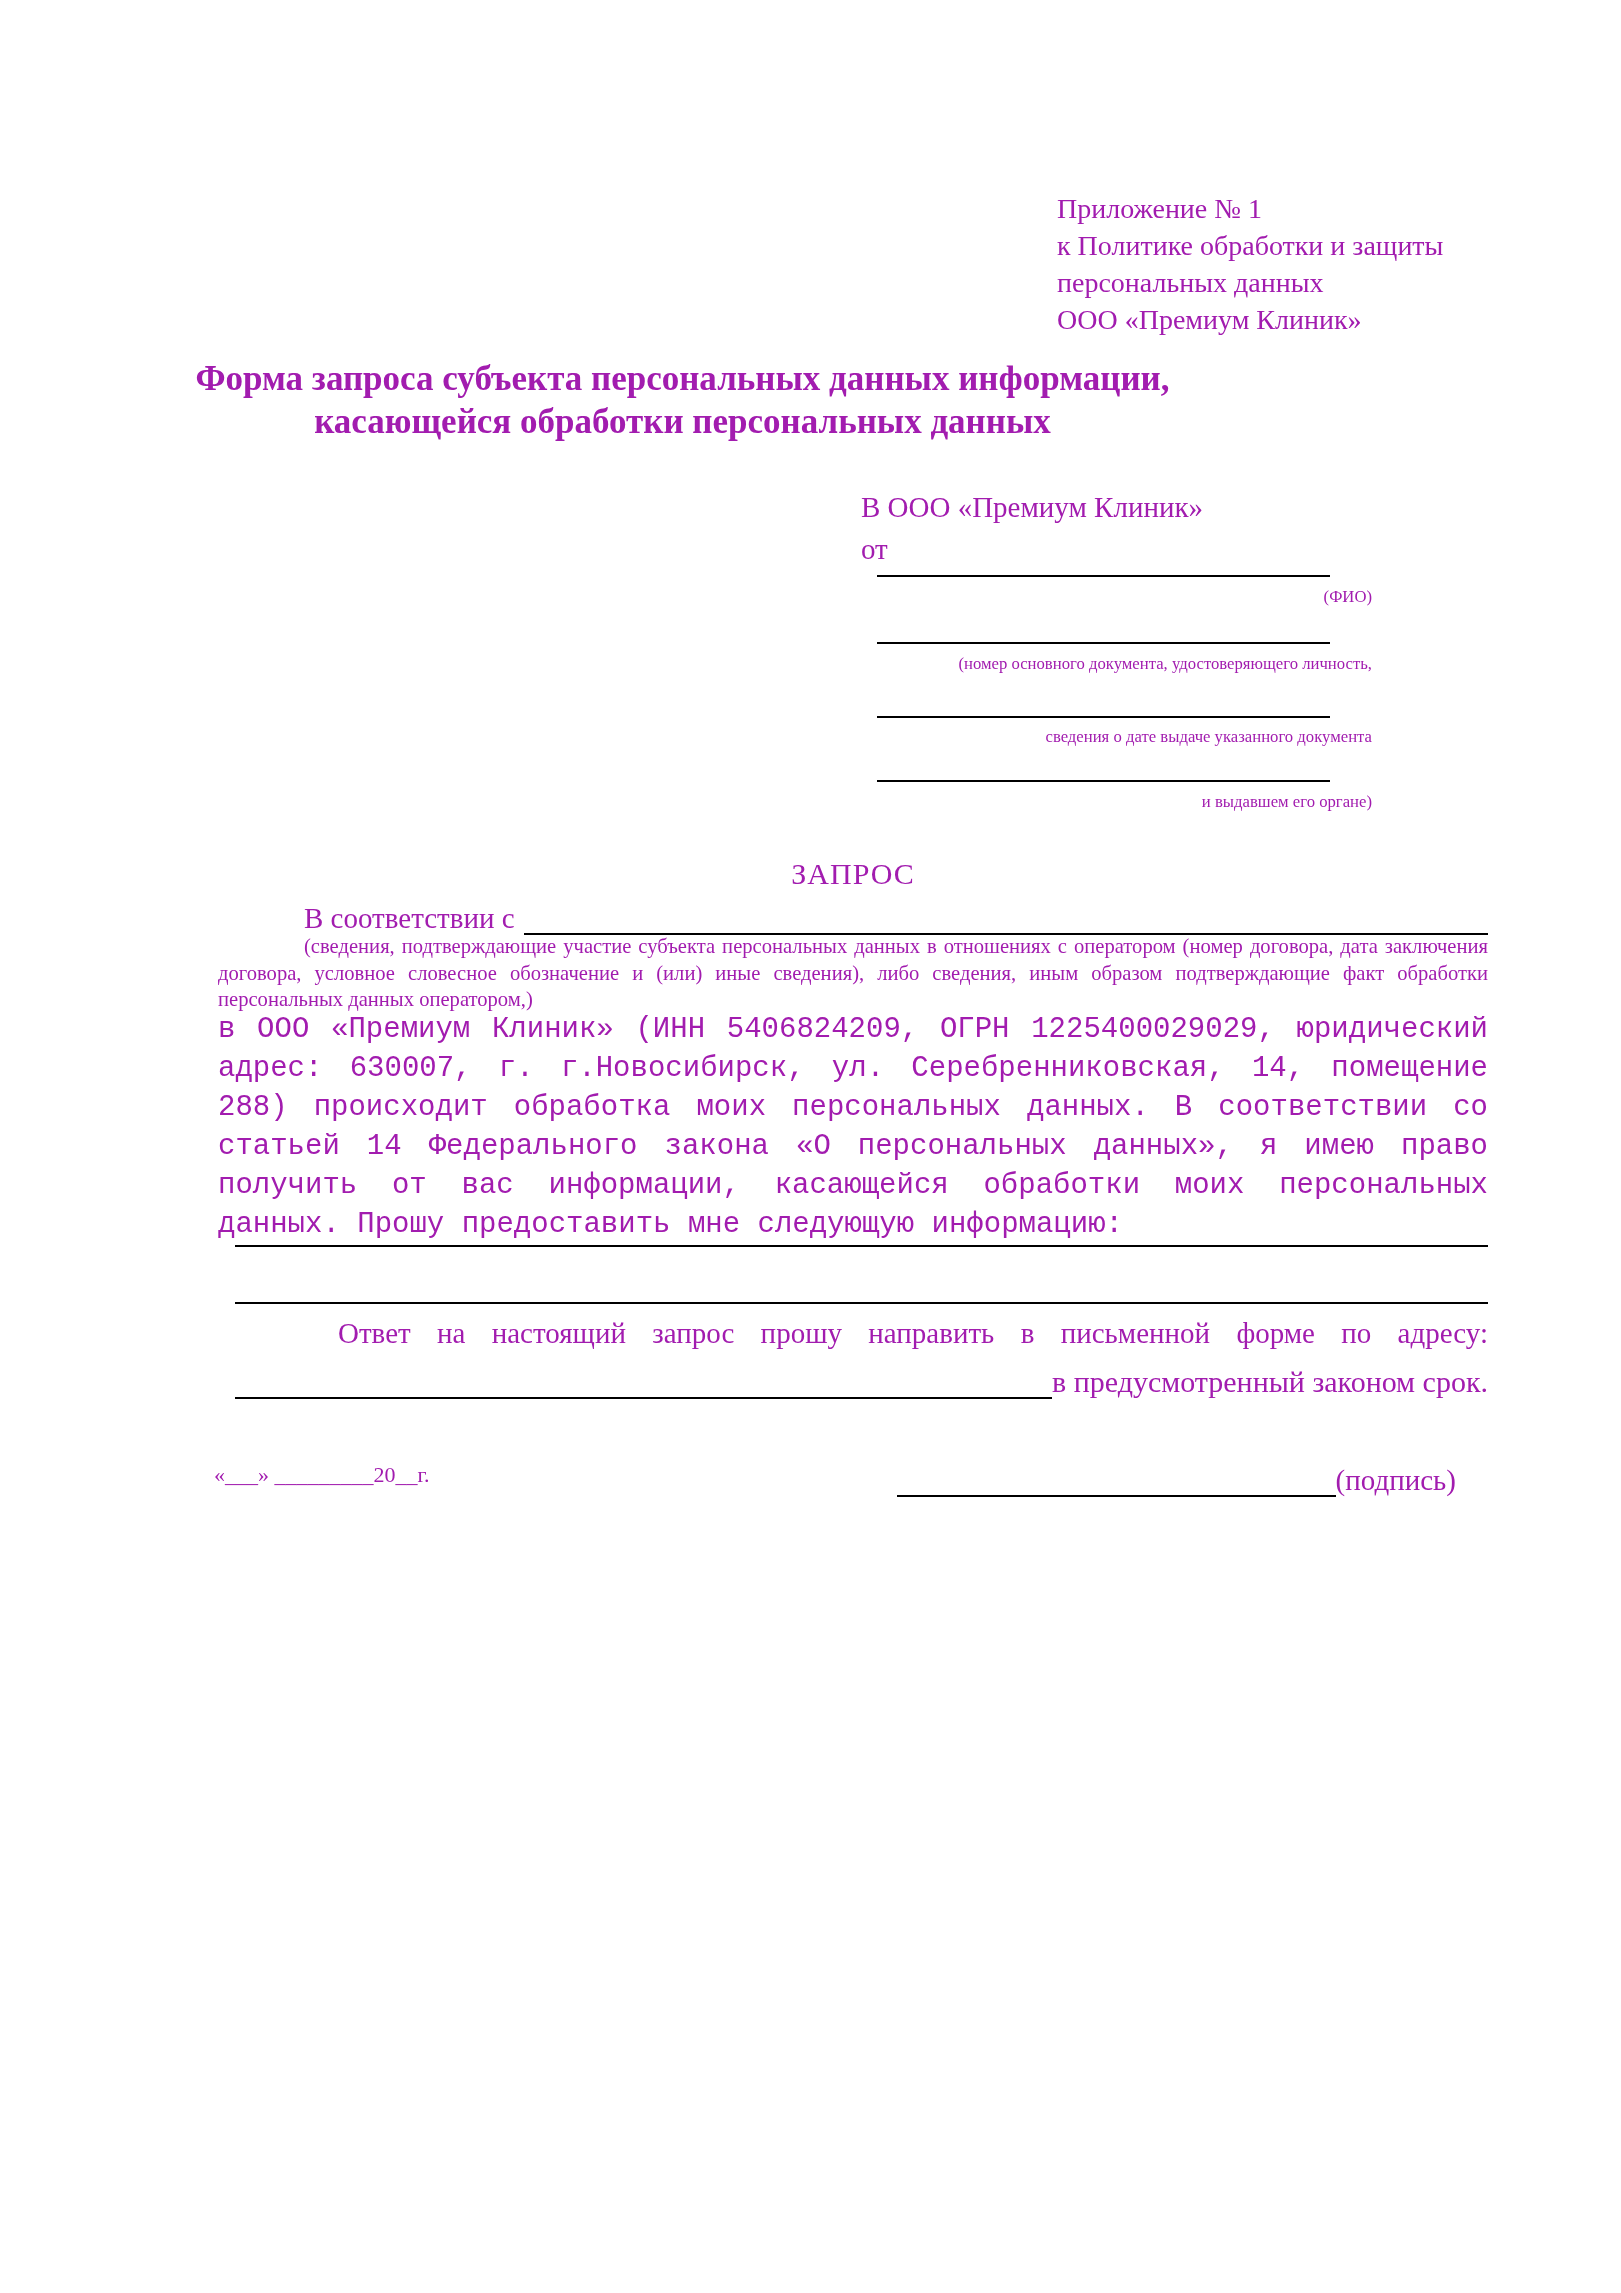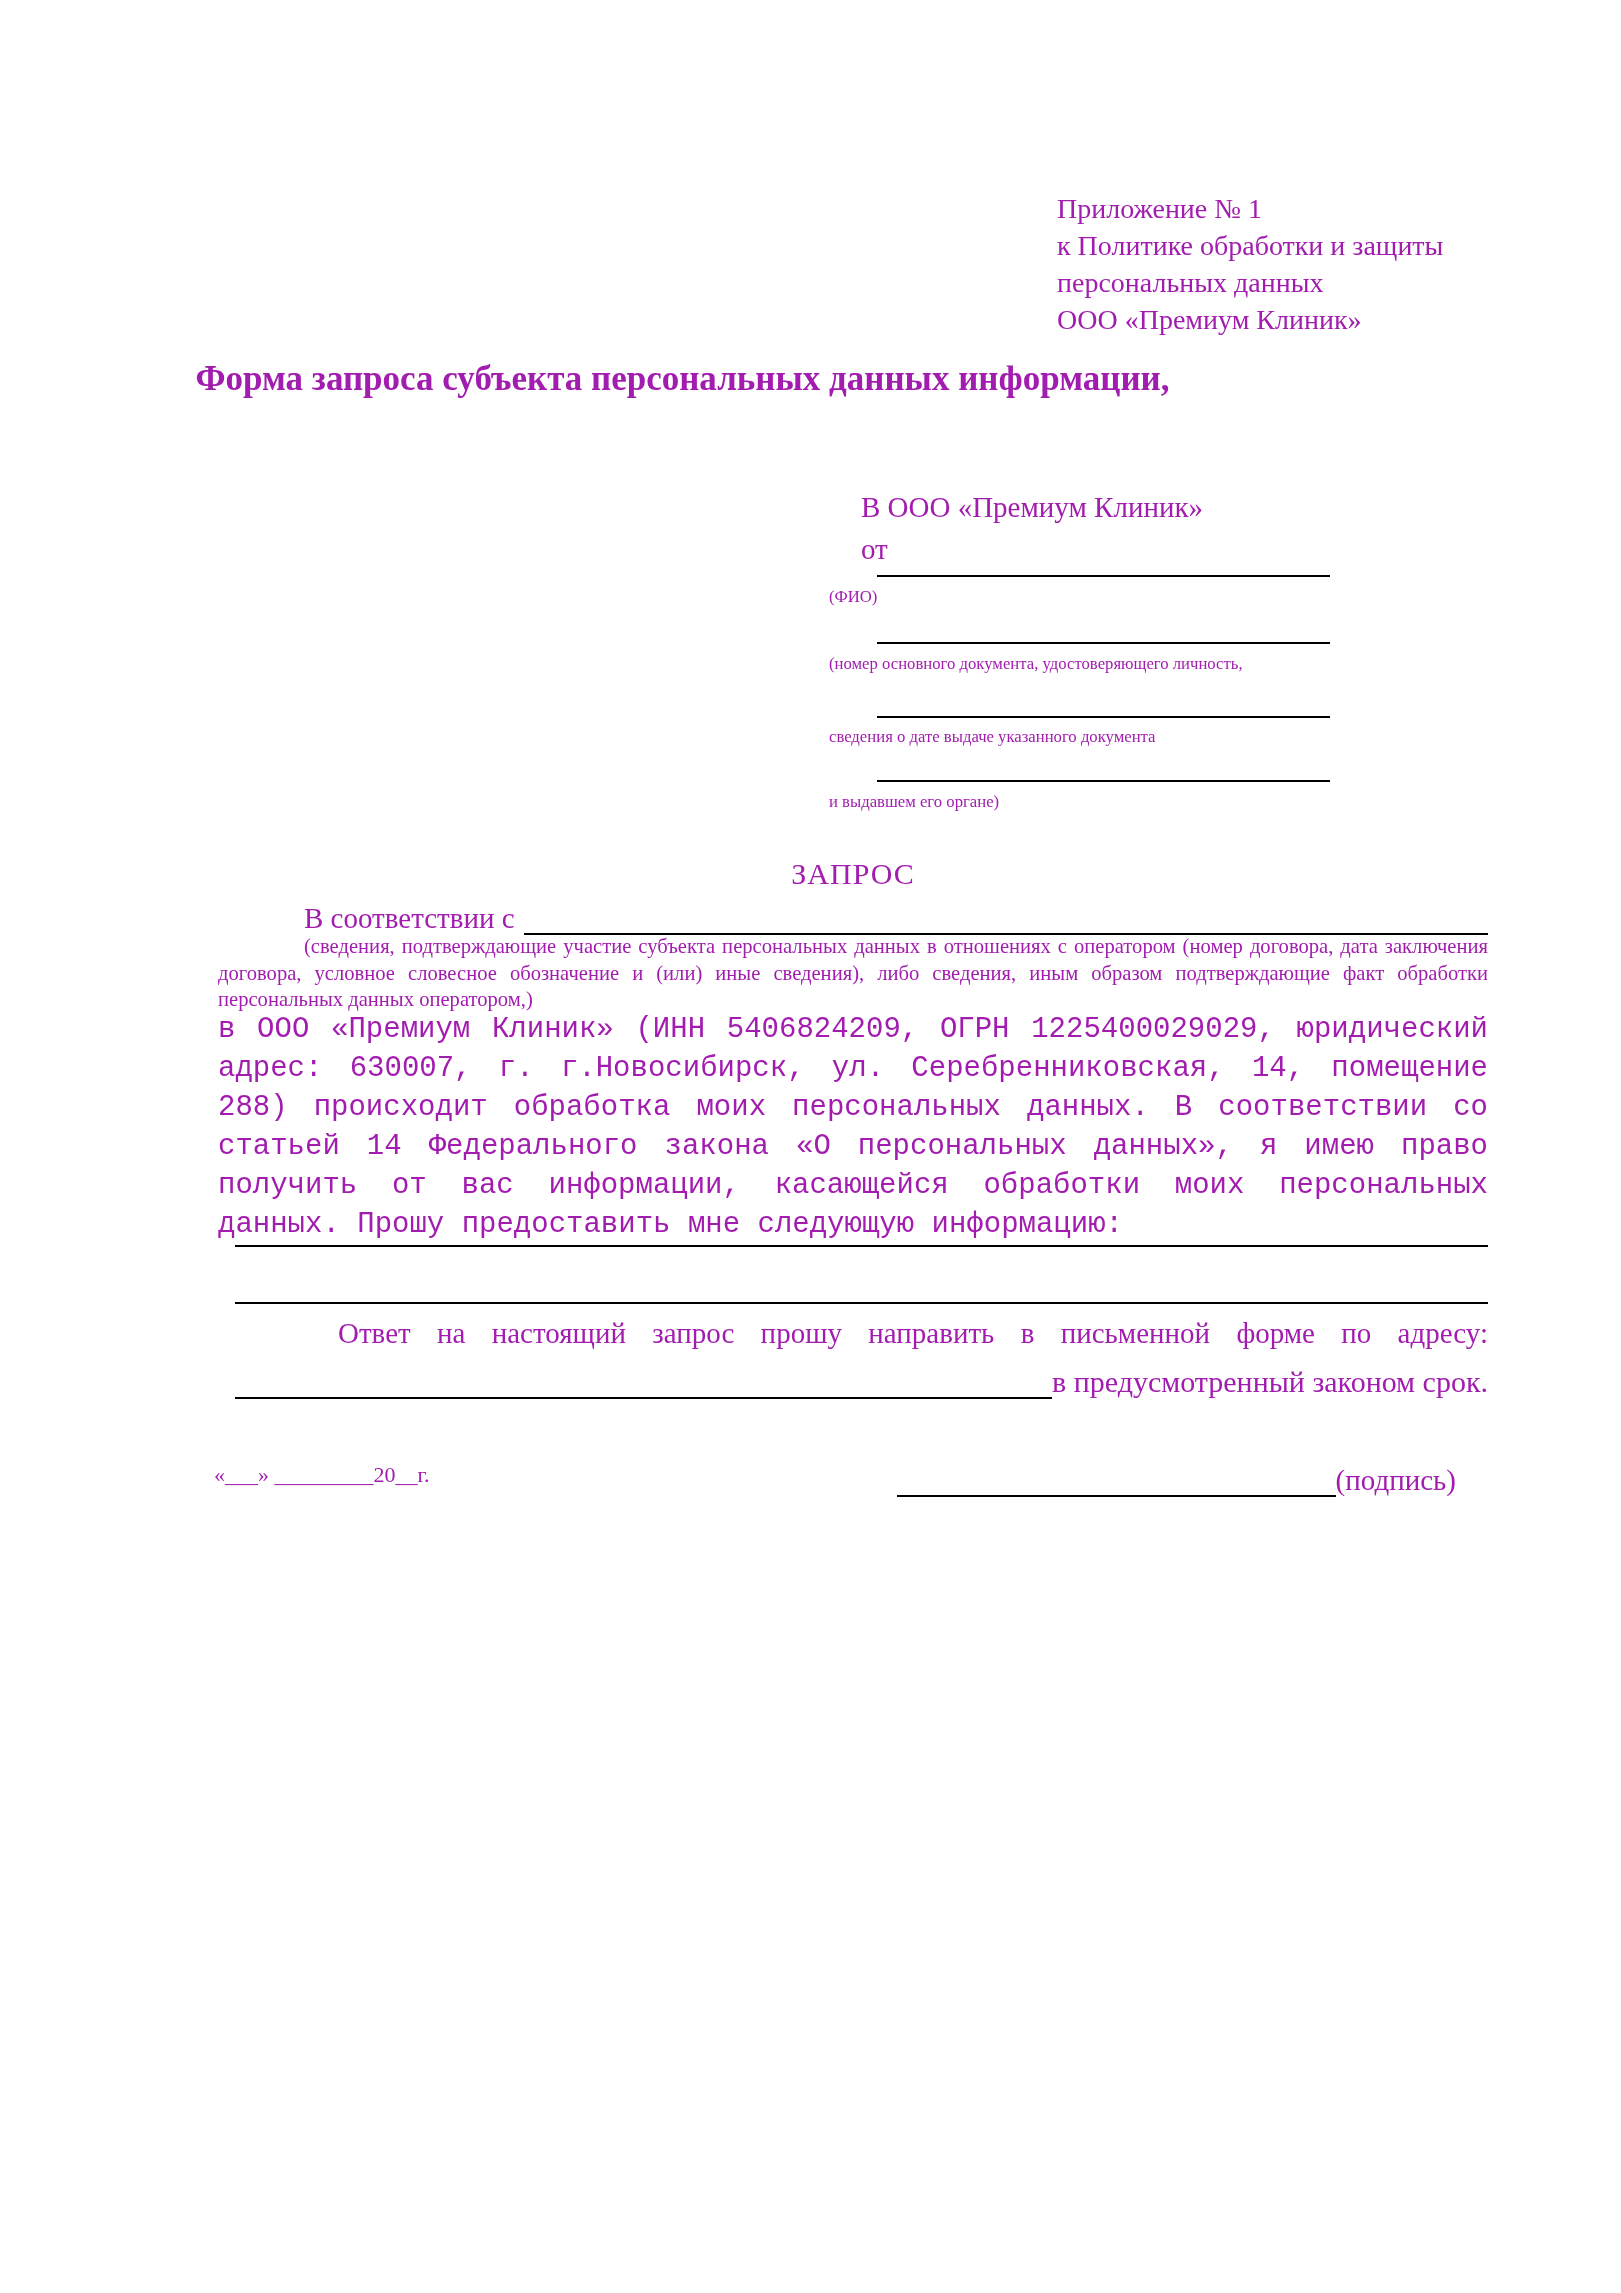--- a/index.html
+++ b/index.html
@@ -23,21 +23,21 @@
   .title-line { left: 0; width: 1365px; text-align: center; font-weight: bold; font-size: 35px; }
   .title-1 { top: 359px; }
   .title-2 { top: 402px; }
 
   
   .addr-to   { left: 861px; top: 491px; font-size: 29px; }
   .addr-from { left: 861px; top: 533px; font-size: 29px; }
 
   
   .fline { left: 877px; width: 453px; border-bottom: 2.9px solid #000; height: 0; }
-  .fcap  { left: 829px; width: 453px; text-align: left; font-size: 16.7px; line-height: 21.6px; }
+  .fcap  { left: 919px; width: 453px; text-align: right; font-size: 16.7px; line-height: 21.6px; }
   .l1 { top: 575px; }  .c1 { top: 586px; }
   .l2 { top: 642px; }  .c2 { top: 653px; }
   .l3 { top: 716px; }  .c3 { top: 726px; }
   .l4 { top: 780px; }  .c4 { top: 791px; }
 
   
   .request-heading { left: 218px; top: 857px; width: 1270px; text-align: center; font-size: 30px; letter-spacing: 1px; }
   .accordance { left: 304px; top: 898px; width: 1184px; display: flex; align-items: flex-end; font-size: 29px; }
   .accordance .lbl { white-space: nowrap; padding-right: 9.8px; }
   .accordance .fill { flex: 1 1 auto; border-bottom: 2.9px solid #000; height: 35px; }
@@ -79,20 +79,21 @@
 <div class="page">
 
   <div class="abs appendix">
     <div>Приложение № 1</div>
     <div>к Политике обработки и защиты</div>
     <div>персональных данных</div>
     <div>ООО «Премиум Клиник»</div>
   </div>
 
   <div class="abs title-line title-1">Форма запроса субъекта персональных данных информации,</div>
+  <div class="abs title-line title-2">касающейся обработки персональных данных</div>
 
   <div class="abs addr-to">В ООО «Премиум Клиник»</div>
   <div class="abs addr-from">от</div>
 
   <div class="abs fline l1"></div>
   <div class="abs fcap c1">(ФИО)</div>
 
   <div class="abs fline l2"></div>
   <div class="abs fcap c2">(номер основного документа, удостоверяющего личность,</div>
 

